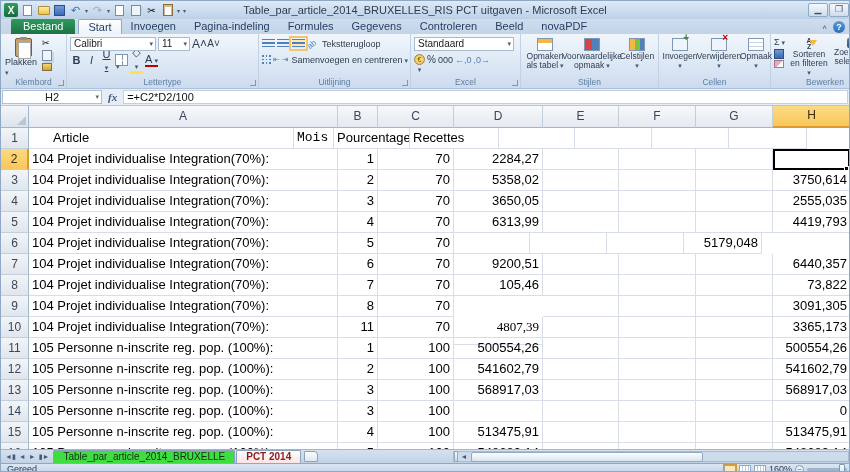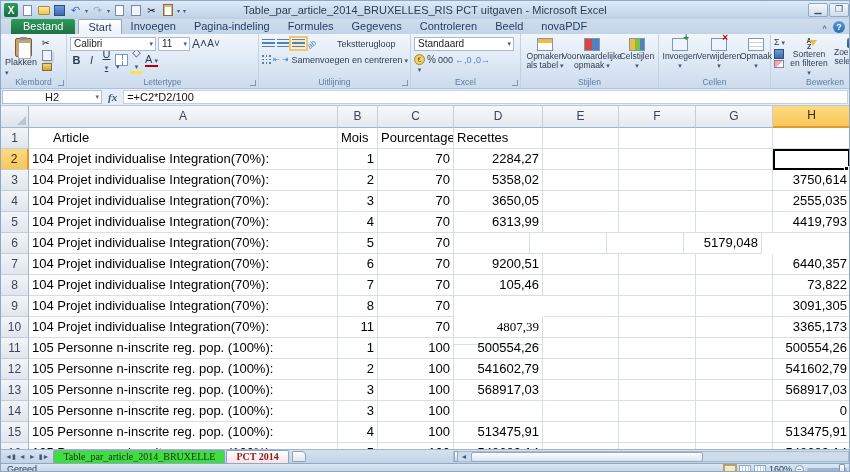--- a/index.html
+++ b/index.html
@@ -91,21 +91,21 @@
   .colh.sel { background:linear-gradient(#fcda82,#f9c75a); border-bottom:2px solid #e0992c; line-height:19px; border-right:1px solid #dba94e; color:#3b2c0e; }
   .grow { display:flex; height:21px; }
   .rowh { width:28px; flex-shrink:0; background:linear-gradient(#f2f4f7,#e0e6ee); border-right:1px solid #9eb6ce; border-bottom:1px solid #c3cedd; font-size:12px; color:#39475c; text-align:center; line-height:20px; }
   .rowh.sel { background:linear-gradient(#fcda82,#f9c75a); border-right:2px solid #e0992c; color:#3b2c0e; }
   .gcell { border-right:1px solid #d7dee9; border-bottom:1px solid #d7dee9; font-size:13px; color:#000; padding:0 3px; white-space:nowrap; overflow:hidden; line-height:20px; flex-shrink:0; }
   .gcell.num { text-align:right; }
   #selbox { position:absolute; left:772px; top:43px; width:77px; height:21px; border:2px solid #000; }
   #selbox .handle { position:absolute; right:-1px; bottom:-3px; width:5px; height:5px; background:#000; border:1px solid #fff; }
 
   
-  .sheetbar { height:14px; background:linear-gradient(#d5e1ef,#c2d2e5); border-top:1px solid #9eb6ce; display:flex; align-items:center; font-size:10px; position:relative;font-family:Liberation Serif, serif; }
+  .sheetbar { height:14px; background:linear-gradient(#d5e1ef,#c2d2e5); border-top:1px solid #9eb6ce; display:flex; align-items:center; font-size:10px; position:relative; }
   .navbtns { display:flex; gap:3px; padding:0 4px; color:#44597a; font-size:7px; }
   .stab { height:13px; line-height:12px; padding:0 9px; border:1px solid #8aa3bf; border-bottom:none; border-radius:2px 2px 0 0; margin-right:1px; white-space:nowrap; font-size:10px; }
   .stab.green { background:#3fdd3f; color:#123012; }
   .stab.activeTab { background:linear-gradient(#ffffff,#fae3e3); color:#8b1a1a; font-weight:bold; }
   .instab { width:14px; height:11px; background:linear-gradient(#fdfdfd,#dfe7f0); border:1px solid #8aa3bf; border-radius:1px 4px 1px 1px; margin-left:2px; }
   .hscroll { position:absolute; left:452px; right:0; top:1px; bottom:1px; background:#cddbea; border:1px solid #a9bbd1; display:flex; align-items:center; }
   .harrow { width:10px; text-align:center; font-size:7px; color:#44597a; }
   .hthumb { margin-left:2px; width:232px; height:10px; background:linear-gradient(#fdfeff,#d9e4f0); border:1px solid #93a9c3; border-radius:2px; }
   .splith { width:4px; height:11px; background:linear-gradient(#fdfeff,#c9d7e6); border:1px solid #93a9c3; margin-right:1px; }
 
@@ -216,21 +216,21 @@
       <span class="glabel">Lettertype</span>
       <span class="dlg"></span>
     </div>
 
     <div class="rgroup" style="width:152px">
       <div class="rrow">
         <span class="lines"></span>
         <span class="lines"></span>
         <span class="lines sel"></span>
         <span class="ab">ab</span>
-        <span class="lbl9" style="margin-left:16px">Tekstterugloop</span>
+        <span class="lbl9" style="margin-left:1px">Tekstterugloop</span>
       </div>
       <div class="rrow">
         <span class="lines"></span>
         <span class="lines"></span>
         <span class="lines"></span>
         <span class="indent">⇤</span>
         <span class="indent">⇥</span>
         <span class="lbl9 drop" style="margin-left:1px">Samenvoegen en centreren</span>
       </div>
       <span class="glabel">Uitlijning</span>
@@ -320,22 +320,22 @@
         <div class="colh" style="width: 76px;">C</div>
         <div class="colh" style="width: 89px;">D</div>
         <div class="colh" style="width: 76px;">E</div>
         <div class="colh" style="width: 77px;">F</div>
         <div class="colh" style="width: 77px;">G</div>
         <div class="colh sel" style="width: 78px;">H</div>
       </div>
     <div>
         <div class="grow">
           <div class="rowh">1</div>
-          <div class="gcell" style="width: 309px; padding-left: 24px;">Article</div>
-          <div class="gcell" style="width: 40px;">Mois</div>
+          <div class="gcell" style="width: 265px; padding-left: 24px;">Article</div>
+          <div class="gcell" style="width: 40px; font-family: Liberation Mono, monospace;">Mois</div>
           <div class="gcell" style="width: 76px;">Pourcentage</div>
           <div class="gcell" style="width: 89px;">Recettes</div>
           <div class="gcell" style="width: 76px;"></div>
           <div class="gcell" style="width: 77px;"></div>
           <div class="gcell" style="width: 77px;"></div>
           <div class="gcell" style="width: 78px;"></div>
         </div>
         <div class="grow">
           <div class="rowh sel">2</div>
           <div class="gcell" style="width: 309px;">104 Projet individualise Integration(70%):</div>

